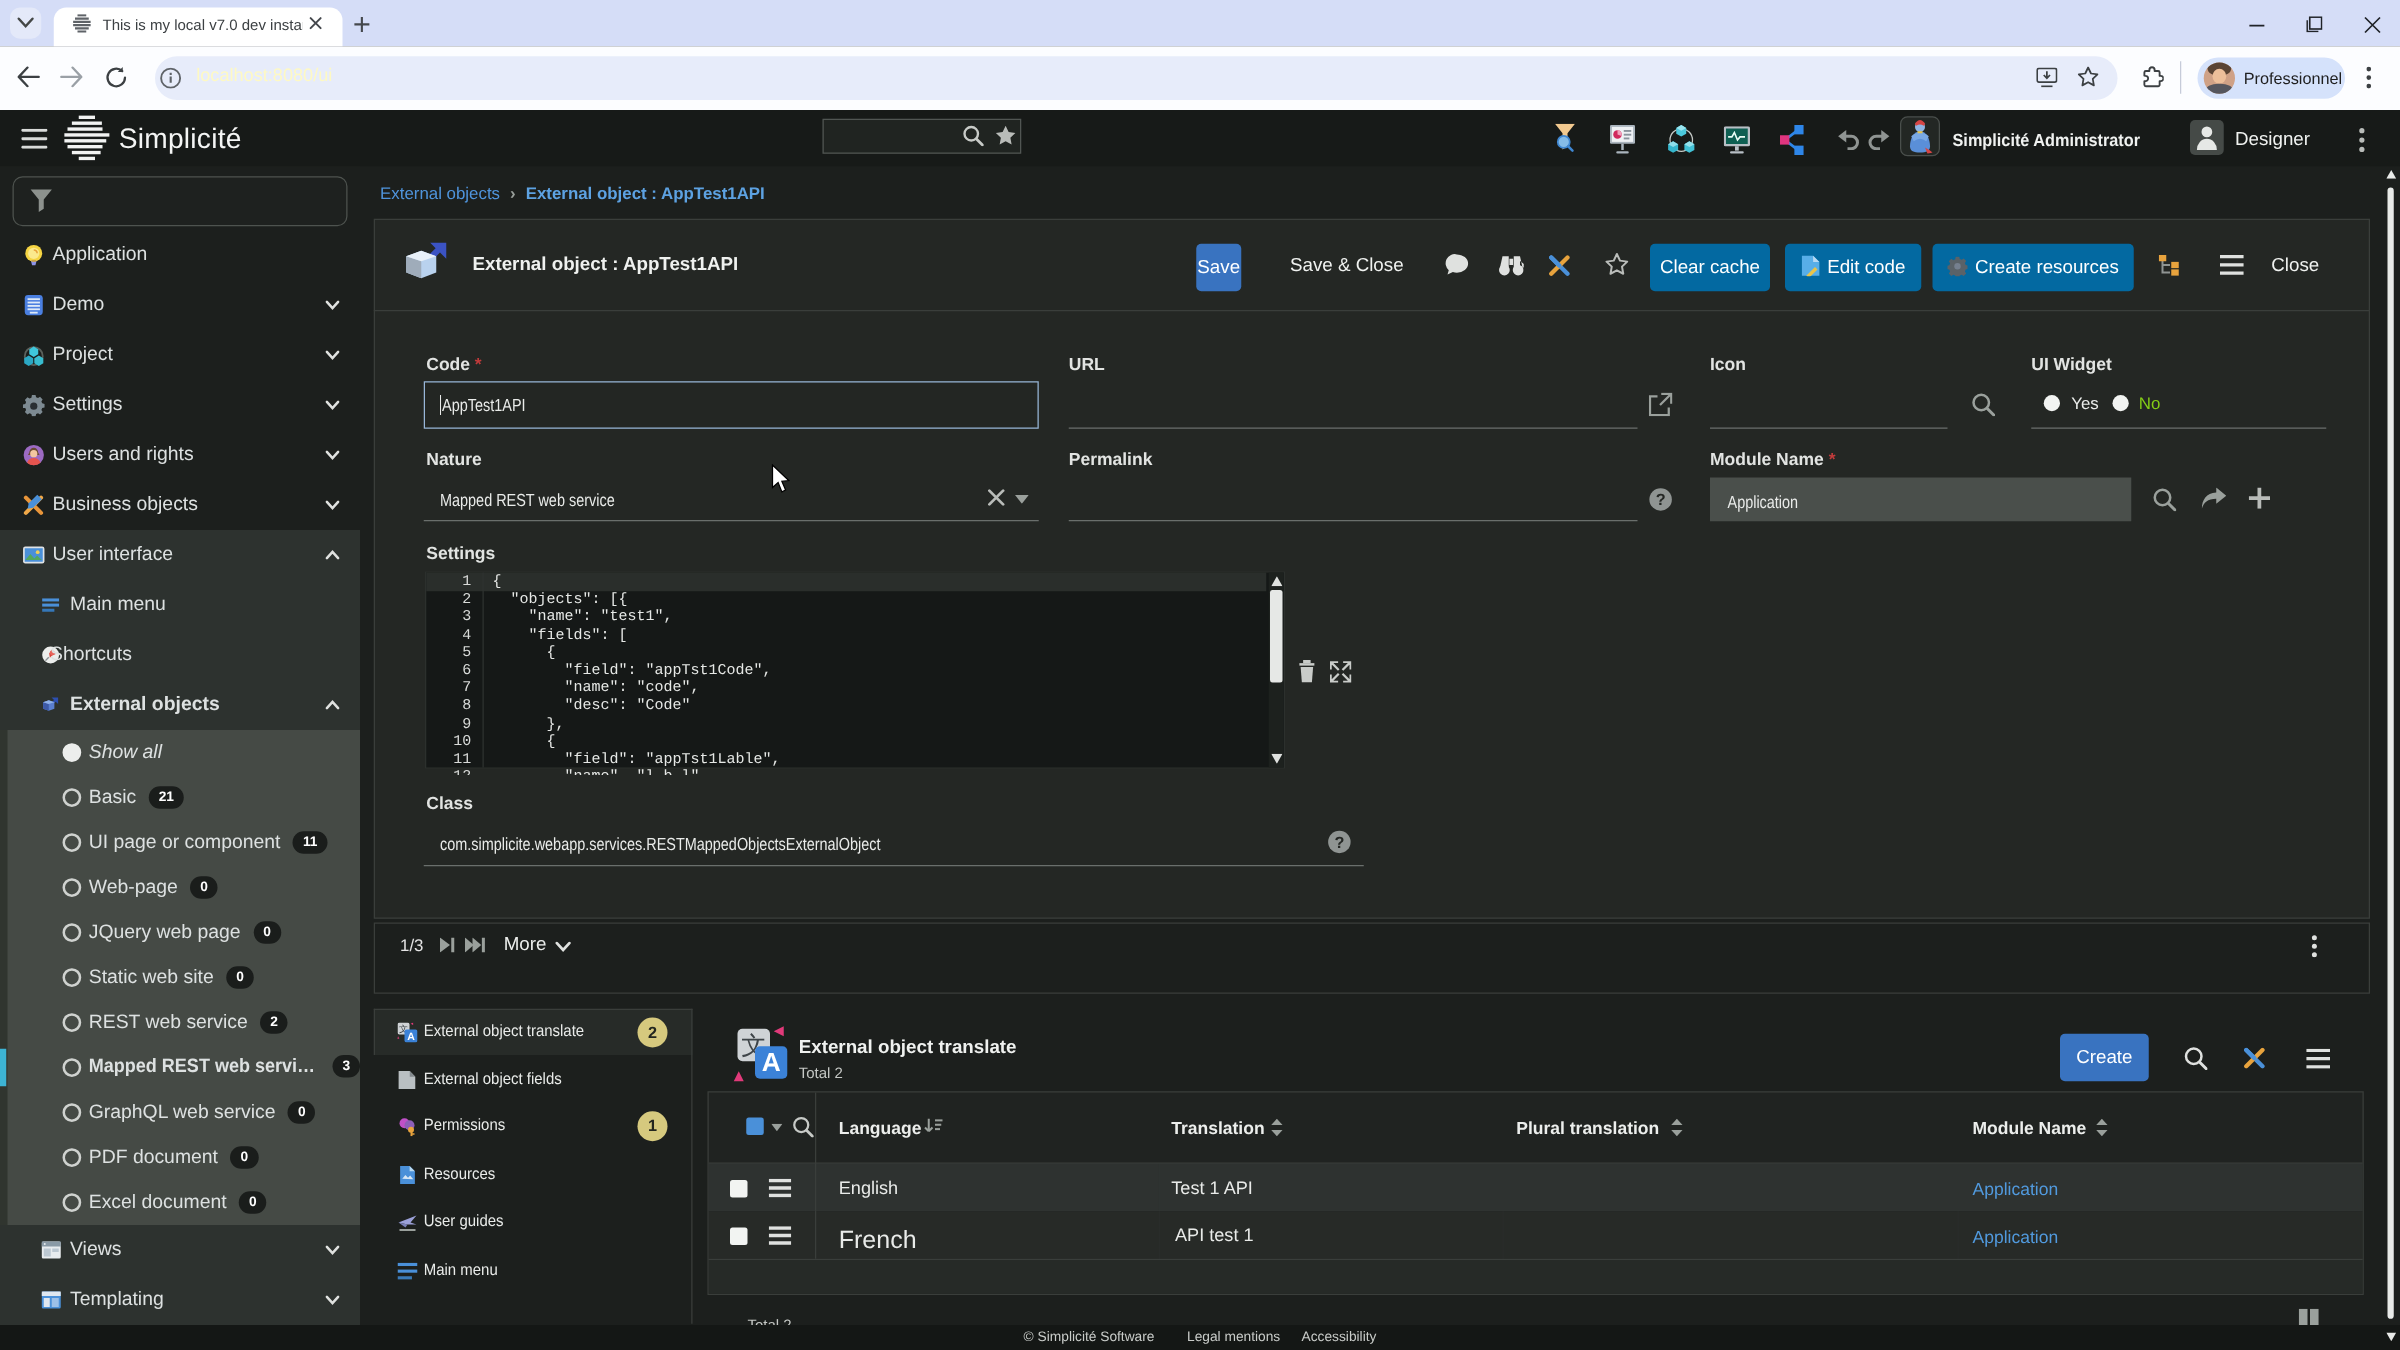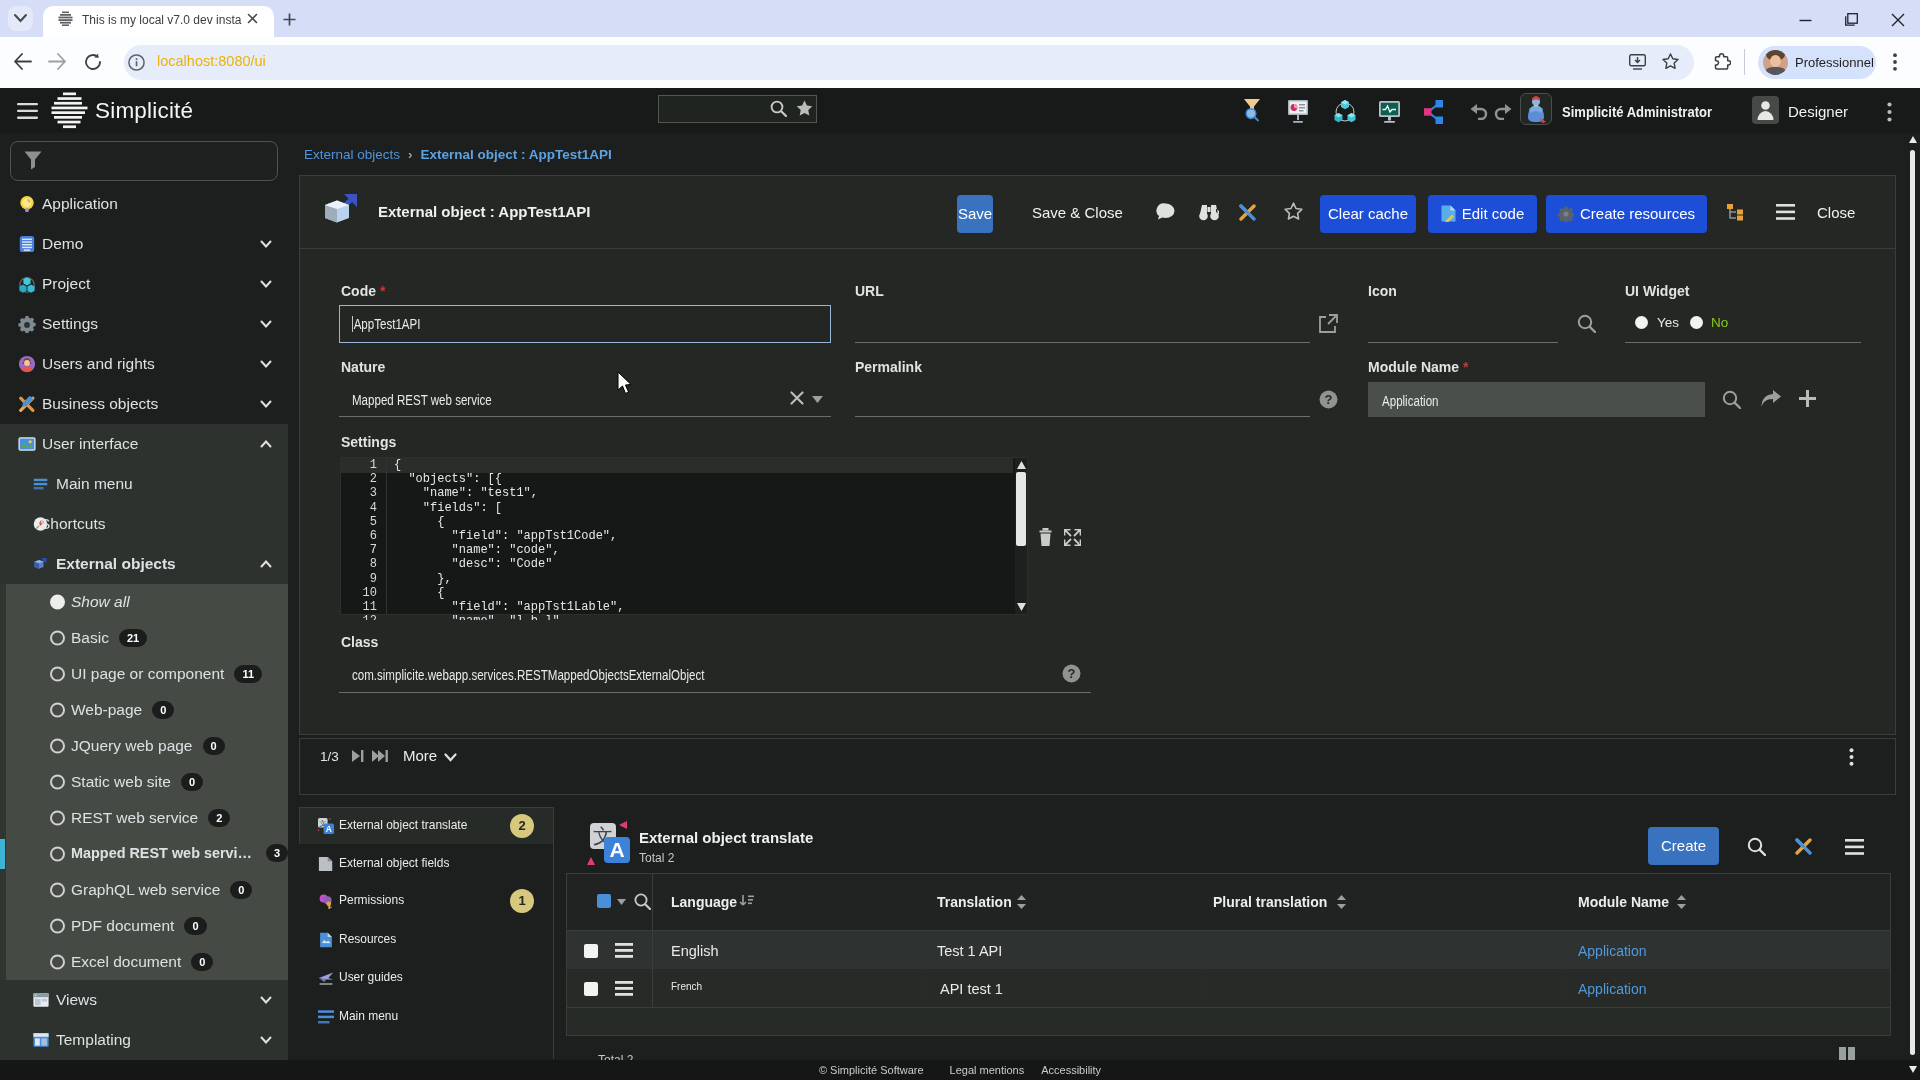--- a/index.html
+++ b/index.html
@@ -22,21 +22,21 @@
 .smi{position:absolute;left:0;width:288px;height:36px;color:#dde1e1;font-size:15.5px;}
 .smi .rad{position:absolute;left:50px;top:50%;transform:translateY(-50%);width:15px;height:15px;border:2px solid #cfd2cf;border-radius:50%;}
 .smi .lbl{position:absolute;left:71px;top:50%;transform:translateY(-50%);white-space:nowrap;}
 .badge{display:inline-block;background:#1a1d1b;color:#fff;font-size:11px;font-weight:bold;border-radius:10px;padding:3px 8px;vertical-align:1px;margin-left:10px;}
 .panel{position:absolute;background:#242724;border:1px solid #3a3e3b;}
 .flabel{color:#e2e4e2;font-weight:bold;font-size:14px;}
 .req{color:#c23b3b;}
 .uline{border-bottom:1px solid #6a6f6c;}
 .btn{display:inline-block;border-radius:4px;font-size:15px;color:#fff;text-align:center;}
 .btn.blue{background:#3973c0;}
-.btn.gray{background:#1d4ed8;}
+.btn.gray{background:#0369a1;}
 .link{color:#519ade;}
 .val{font-size:14px;color:#e9ebe9;transform:scaleX(0.825);transform-origin:0 50%;white-space:nowrap;}
 svg{display:block;}
 </style>
 </head>
 <body>
 
 <div id="tabstrip"></div>
 <div id="chevbtn"></div>
 <svg class="abs" style="left:13px;top:13px" width="15" height="11" viewBox="0 0 15 11">
@@ -82,21 +82,21 @@
   </svg>
 <svg class="abs" style="left:84px;top:53px" width="18" height="18" viewBox="0 0 18 18">
     <path d="M16 9 A7 7 0 1 1 13.8 3.9" stroke="#3c4043" stroke-width="1.8" fill="none" stroke-linecap="round"></path>
     <path d="M14.2 0.5 v4 h-4z" fill="#3c4043"></path>
   </svg>
 <svg class="abs" style="left:128px;top:54px" width="17" height="17" viewBox="0 0 17 17">
     <circle cx="8.5" cy="8.5" r="7.6" fill="none" stroke="#5f6368" stroke-width="1.5"></circle>
     <rect x="7.7" y="7.2" width="1.7" height="5" fill="#5f6368"></rect>
     <rect x="7.7" y="4.2" width="1.7" height="1.8" fill="#5f6368"></rect>
   </svg>
-<div class="abs" style="left:157px;top:53px;font-size:14.5px;color:#eab308">localhost:8080/ui</div>
+<div class="abs" style="left:157px;top:53px;font-size:14.5px;color:#fef9c3">localhost:8080/ui</div>
 <svg class="abs" style="left:1629px;top:54px" width="17" height="16" viewBox="0 0 17 16">
     <rect x="0.7" y="0.7" width="15.6" height="11" rx="1.5" fill="none" stroke="#3c4043" stroke-width="1.4"></rect>
     <path d="M8.5 3 v5 M6 6 l2.5 2.6 L11 6" stroke="#3c4043" stroke-width="1.4" fill="none"></path>
     <path d="M4 15 h9" stroke="#3c4043" stroke-width="1.4"></path>
   </svg>
 <svg class="abs" style="left:1662px;top:53px" width="17" height="17" viewBox="0 0 17 17">
     <path d="M8.5 1 l2.3 4.8 5.2.7-3.8 3.6.9 5.2-4.6-2.5-4.6 2.5.9-5.2L1 6.5l5.2-.7z" fill="none" stroke="#3c4043" stroke-width="1.4" stroke-linejoin="round"></path>
   </svg>
 <svg class="abs" style="left:1712px;top:52px" width="19" height="19" viewBox="0 0 19 19">
 <path d="M3.5 8.5 V6 a1.2 1.2 0 0 1 1.2-1.2 h2.8 v-0.9 a2.1 2.1 0 1 1 4.2 0 v0.9 h2.8 A1.2 1.2 0 0 1 15.7 6 v2.7 h0.9 a2.1 2.1 0 1 1 0 4.2 h-0.9 v2.9 a1.2 1.2 0 0 1-1.2 1.2 H4.7 a1.2 1.2 0 0 1-1.2-1.2 v-2.9 h0.9 a2.1 2.1 0 1 0 0-4.2z" fill="none" stroke="#3c4043" stroke-width="1.5" stroke-linejoin="round"></path>
@@ -762,21 +762,21 @@
 <div class="abs" style="left:937px;top:943px;font-size:14.5px;color:#e9ebe9">Test 1 API</div>
 <div class="abs link" style="left:1578px;top:943px;font-size:14px">Application</div>
 <div class="abs" style="left:584px;top:982px;width:14px;height:14px;background:#f2f4f2;border-radius:2px"></div>
 <svg class="abs" style="left:615px;top:981px" width="18" height="15" viewBox="0 0 18 15">
       <g fill="#dfe1df">
         <rect y="0" width="18" height="2.8"></rect>
         <rect y="6" width="18" height="2.8"></rect>
         <rect y="12" width="18" height="2.8"></rect>
       </g>
     </svg>
-<div class="abs" style="left:671px;top:981px;font-size:10px;color:#e9ebe9">French</div>
+<div class="abs" style="left:671px;top:981px;font-size:20px;color:#e9ebe9">French</div>
 <div class="abs" style="left:940px;top:981px;font-size:14.5px;color:#e9ebe9">API test 1</div>
 <div class="abs link" style="left:1578px;top:981px;font-size:14px">Application</div>
 <div class="abs" style="left:598px;top:1053px;font-size:12px;color:#c5c8c5">Total 2</div>
 <svg class="abs" style="left:1839px;top:1047px" width="16" height="14" viewBox="0 0 16 14">
       <rect x="0" y="0" width="7" height="14" fill="#9aa09c"></rect>
       <rect x="9" y="0" width="7" height="14" fill="#9aa09c"></rect>
     </svg>
 <div class="abs" style="left:0px;top:1060px;width:1920px;height:20px;background:#141715"></div>
     <div class="abs" style="left:0px;top:1064px;width:1920px;text-align:center;font-size:11px;color:#c9ccc9"><span>© Simplicité Software</span><span style="margin-left:26px">Legal mentions</span><span style="margin-left:17px">Accessibility</span></div>
 <svg class="abs" style="left:617px;top:371px" width="17" height="25" viewBox="0 0 17 25">

